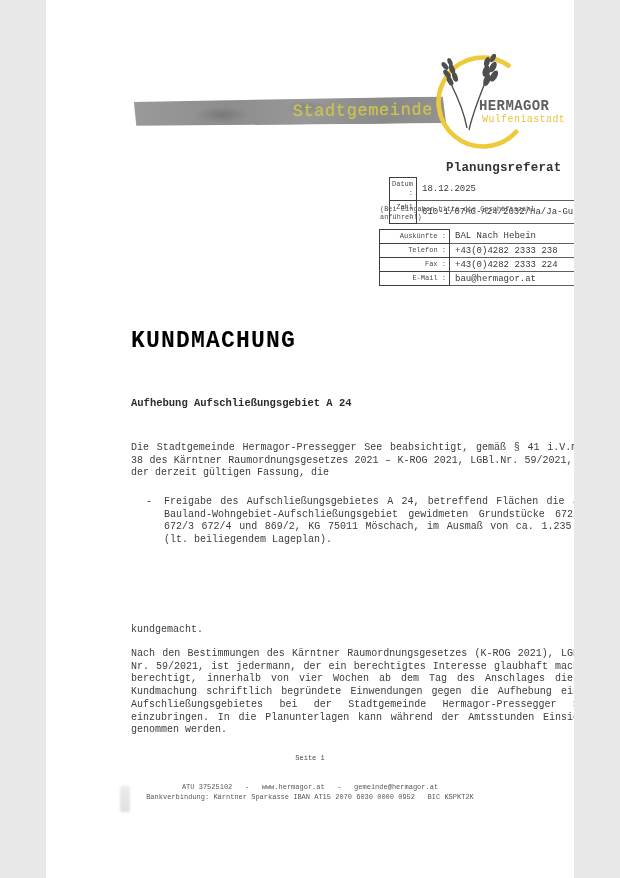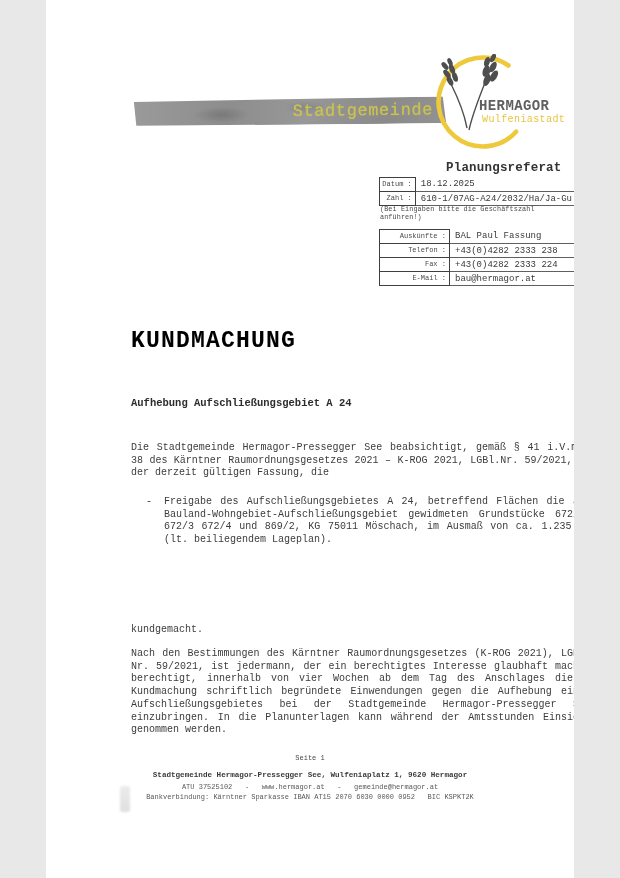--- a/index.html
+++ b/index.html
@@ -40,21 +40,21 @@
   table.meta{position:absolute;border-collapse:collapse;}
   table.meta td{padding:0;vertical-align:middle;}
   table.meta td.lbl{
     border:1px solid #3f3f3f;width:84px;text-align:right;
     font-size:7px;color:#4a4a4a;padding:2px 3px 2px 2px;line-height:9px;
   }
   table.meta td.val{
     border-bottom:1px solid #5f5f5f;width:128px;font-size:9px;color:#3a3a3a;
     padding:1px 2px 1px 5px;white-space:nowrap;line-height:10px;
   }
-  .t1{left:333px;top:177px;padding-left:20px;}
+  .t1{left:343px;top:177px;padding-left:20px;}
   .t2{left:333px;top:229px;}
   .meta-note{
     position:absolute;left:334px;top:205px;font-size:6.8px;color:#4a4a4a;letter-spacing:.1px;
   }
   
   .doc-title{
     position:absolute;left:85px;top:328px;width:460px;
     font-size:23px;font-weight:700;letter-spacing:1.2px;color:#000000;
   }
   .content{position:absolute;left:85px;width:460px;font-size:10px;line-height:12.7px;
@@ -123,21 +123,21 @@
     </tr>
   </tbody>
     </table>
 
   <div class="meta-note">(Bei Eingaben bitte die Geschäftszahl anführen!)</div>
 
   <table class="meta t2">
     <tbody>
         <tr>
       <td class="lbl">Auskünfte :</td>
-      <td class="val">BAL Paul Fassung</td>
+      <td class="val">BAL Nach Hebein</td>
     </tr>
     <tr>
       <td class="lbl">Telefon :</td>
       <td class="val">+43(0)4282 2333 238</td>
     </tr>
     <tr>
       <td class="lbl">Fax :</td>
       <td class="val">+43(0)4282 2333 224</td>
     </tr>
     <tr>
@@ -158,18 +158,17 @@
     <span class="btxt">Freigabe des Aufschließungsgebietes A 24, betreffend Flächen die als Bauland-Wohngebiet-Aufschließungsgebiet gewidmeten Grundstücke 672/2, 672/3 672/4 und 869/2, KG 75011 Möschach, im Ausmaß von ca. 1.235 m² (lt. beiliegendem Lageplan).</span>
   </div>
 
 
 
   <div class="content p3">kundgemacht.</div>
 
   <div class="content p4">Nach den Bestimmungen des Kärntner Raumordnungsgesetzes (K-ROG 2021), LGBl. Nr. 59/2021, ist jedermann, der ein berechtigtes Interesse glaubhaft macht, berechtigt, innerhalb von vier Wochen ab dem Tag des Anschlages dieser Kundmachung schriftlich begründete Einwendungen gegen die Aufhebung eines Aufschließungsgebietes bei der Stadtgemeinde Hermagor-Pressegger See einzubringen. In die Planunterlagen kann während der Amtsstunden Einsicht genommen werden.</div>
 
   <div class="f-page">Seite 1</div>
-  <div class="f1">Stadtgemeinde Hermagor-Pressegger See, Wulfeniaplatz 1, 9620 Hermagor</div>
   <div class="f2">ATU 37525102   -   www.hermagor.at   -   gemeinde@hermagor.at</div>
   <div class="f3">Bankverbindung: Kärntner Sparkasse IBAN AT15 2070 6030 0000 0952   BIC KSPKT2K</div>
 
   <div class="smudge"></div>
 </div>
 
 </body></html>

